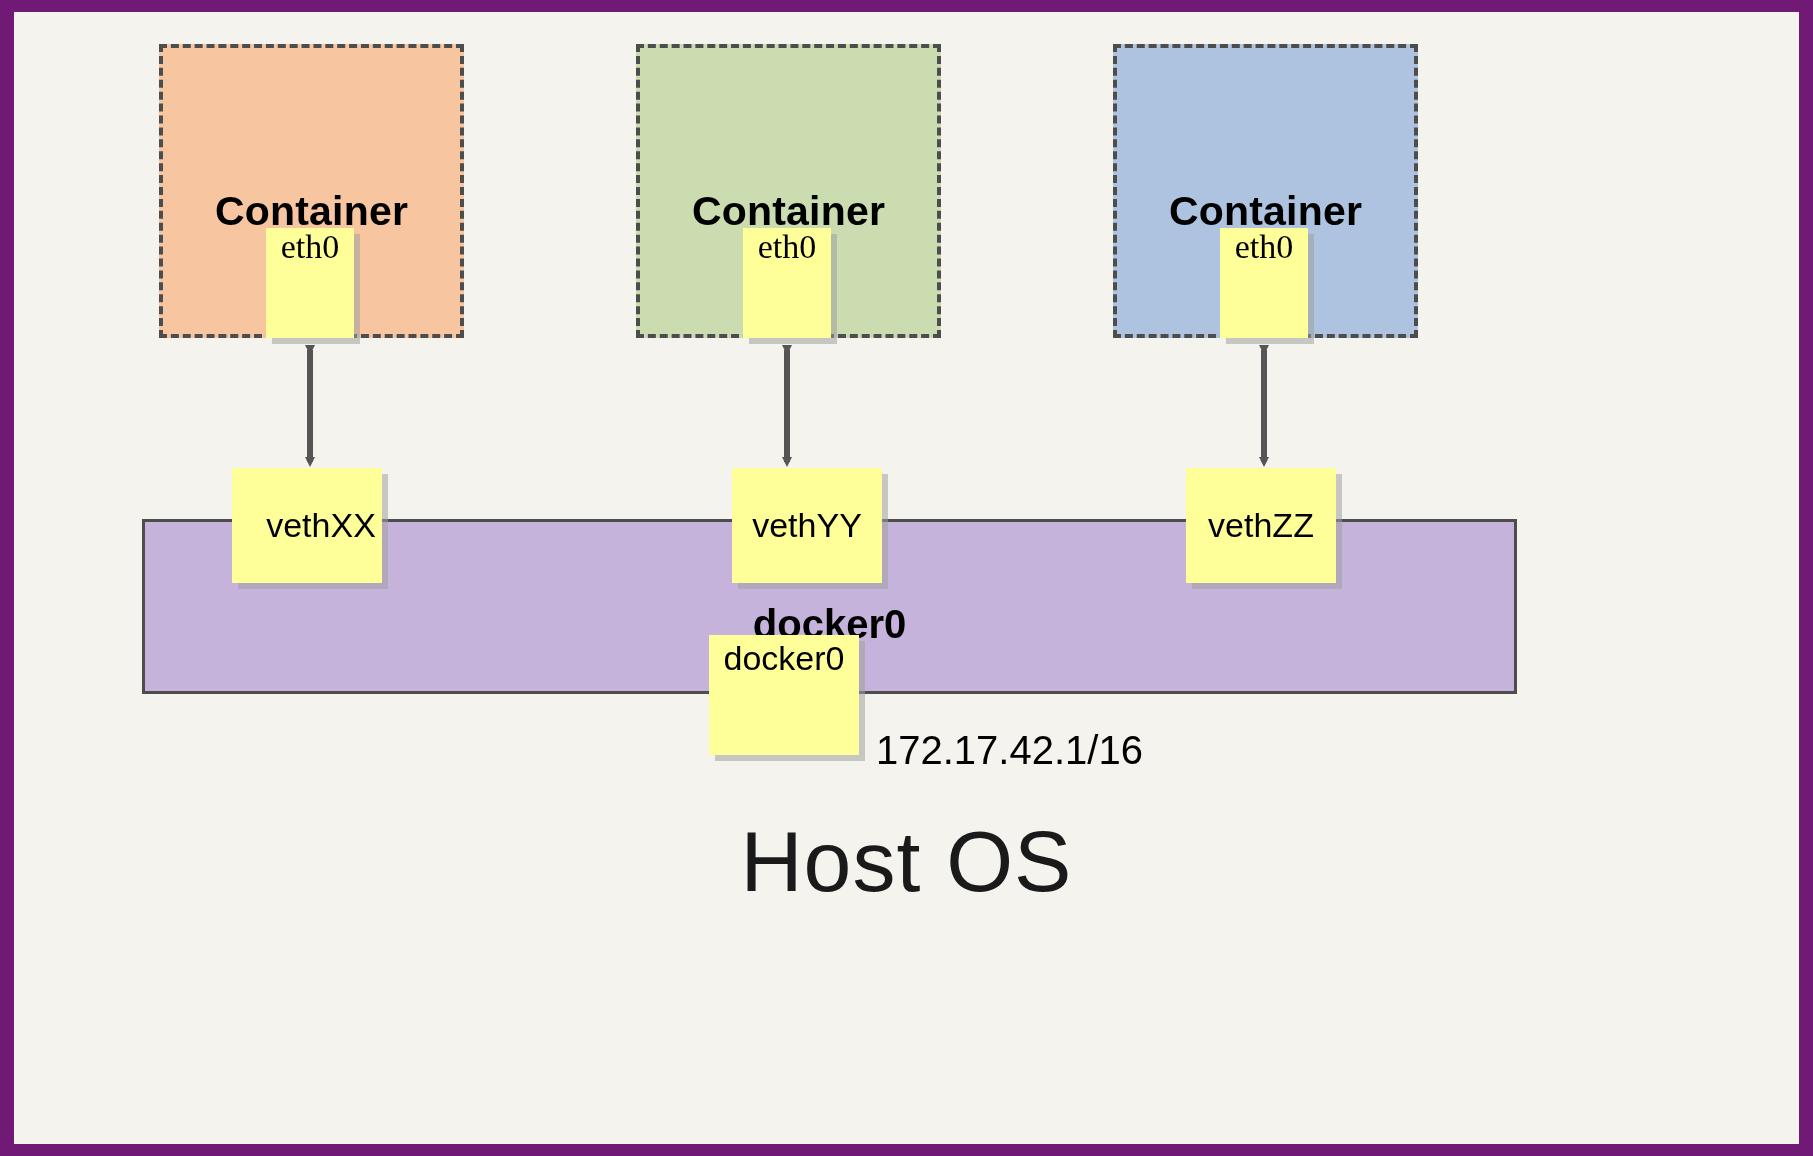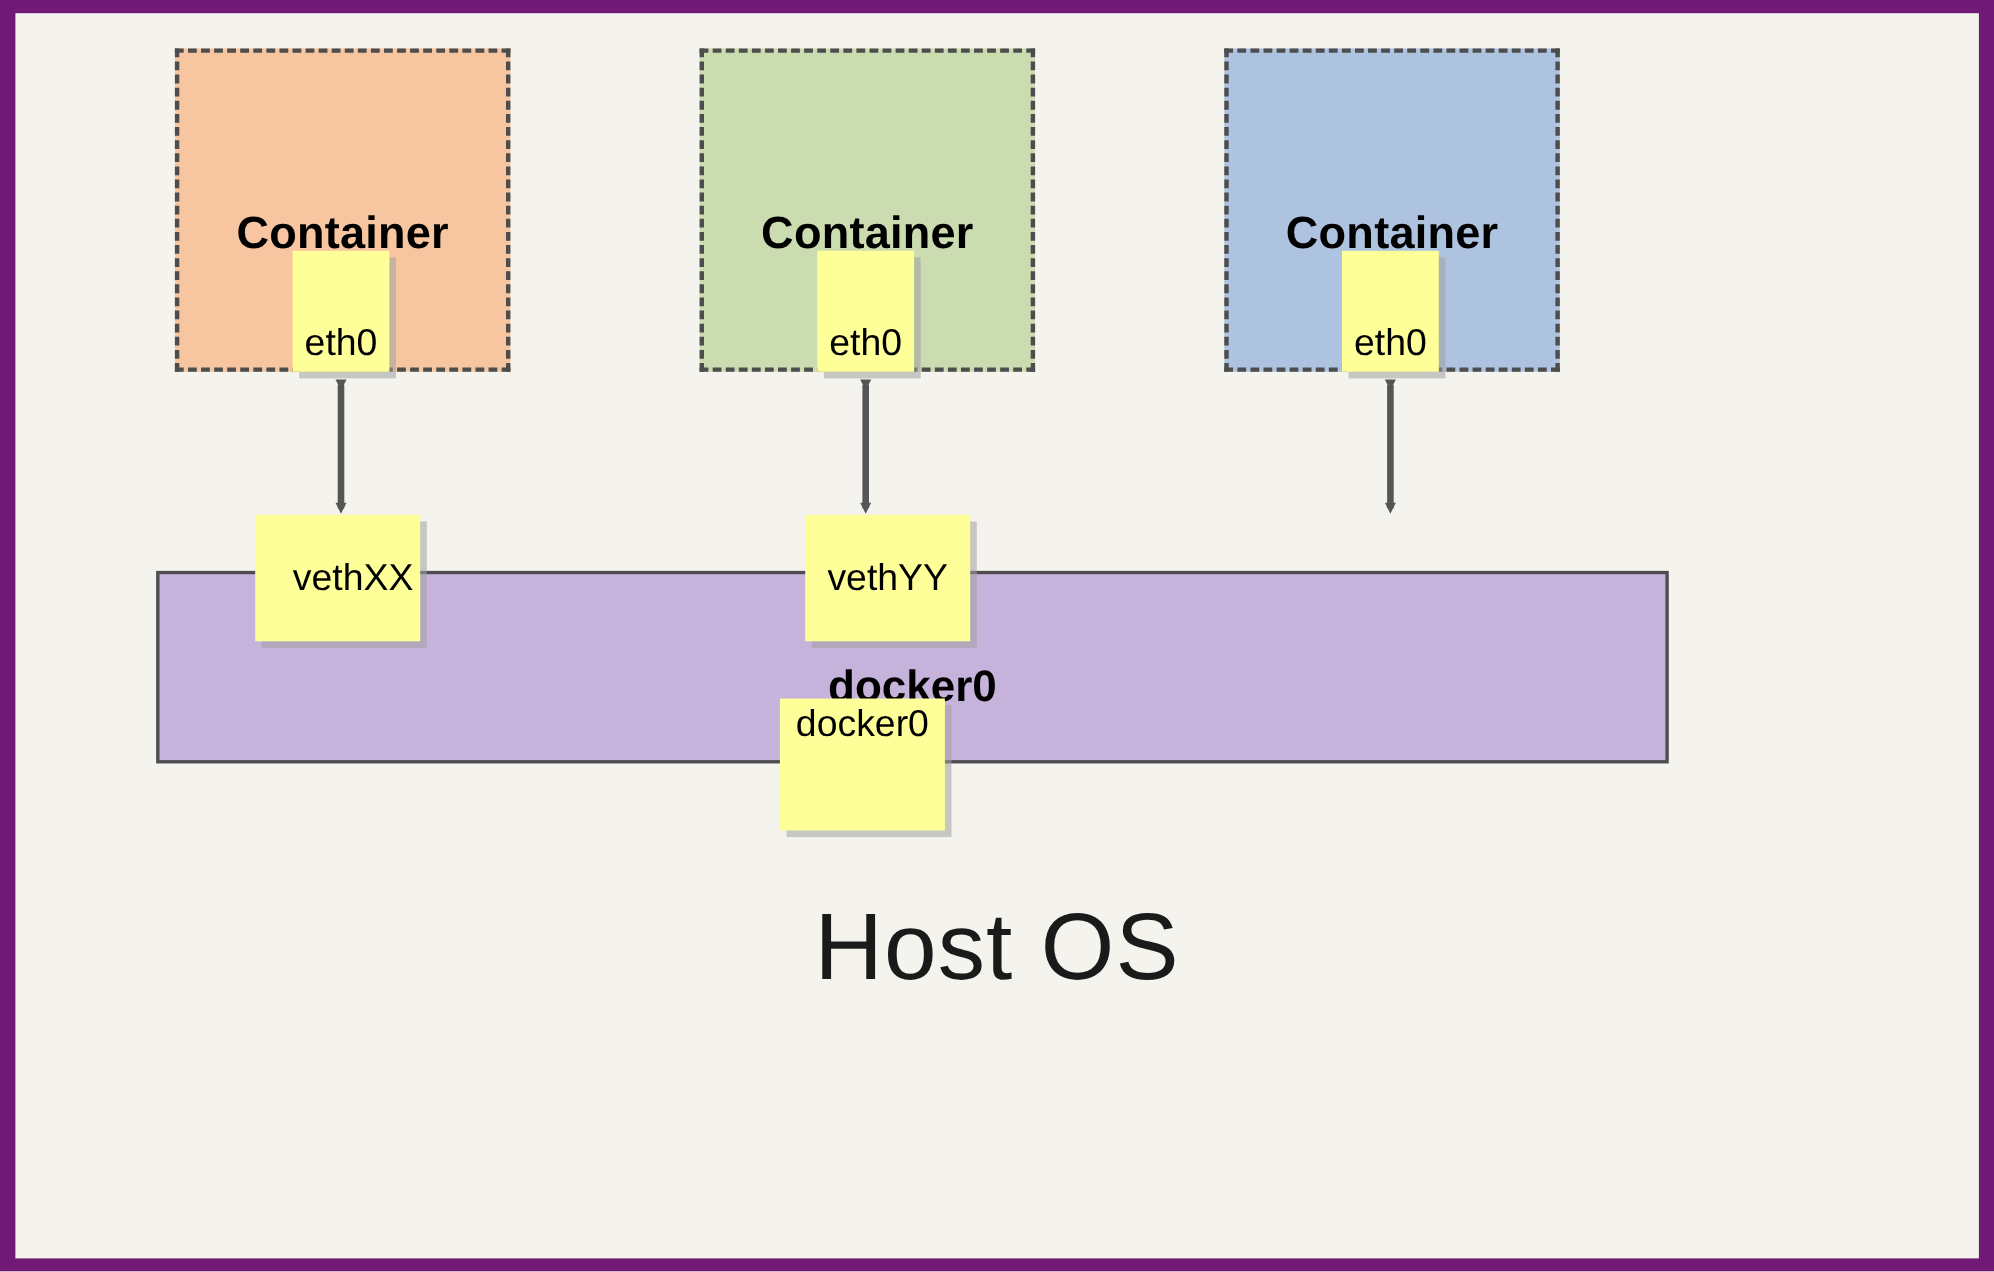--- a/index.html
+++ b/index.html
@@ -50,22 +50,23 @@
     background: #ffff99;
     box-shadow: 6px 6px 0 0 rgba(160,160,160,0.55);
     box-sizing: border-box;
     display: flex;
     align-items: center;
     justify-content: center;
     color: #000000;
     font-size: 34px;
   }
   .yellow-box.label-bottom {
-    align-items: flex-end;
+    align-items: flex-start;
     padding-bottom: 6px;
+    font-family: Liberation Serif, serif;
   }
   .yellow-box.label-top {
     align-items: flex-start;
     padding-top: 4px;
   }
 
   
   #bridge {
     position: absolute;
     background: #c5b3dc;
@@ -157,22 +158,26 @@
     </div>
 
     <div class="yellow-box" style="left:218px; top:456px; width:150px; height:115px;padding-left:28px;">
       <span>vethXX</span>
     </div>
 
     <div class="yellow-box" style="left:695px; top:456px; width:150px; height:115px;margin-left:23px;">
       <span>vethYY</span>
     </div>
 
+    <div class="yellow-box" style="left:1172px; top:456px; width:150px; height:115px;">
+      <span>vethZZ</span>
+    </div>
 
     <div class="yellow-box label-top" style="left:695px; top:623px; width:150px; height:120px;">
       <span>docker0</span>
     </div>
 
+    <div id="ip-text" style="left:862px; top:716px;">172.17.42.1/16</div>
 
     <div id="host-os" style="top:800px;">Host OS</div>
 
   </div>
 </div>
 
 </body></html>

